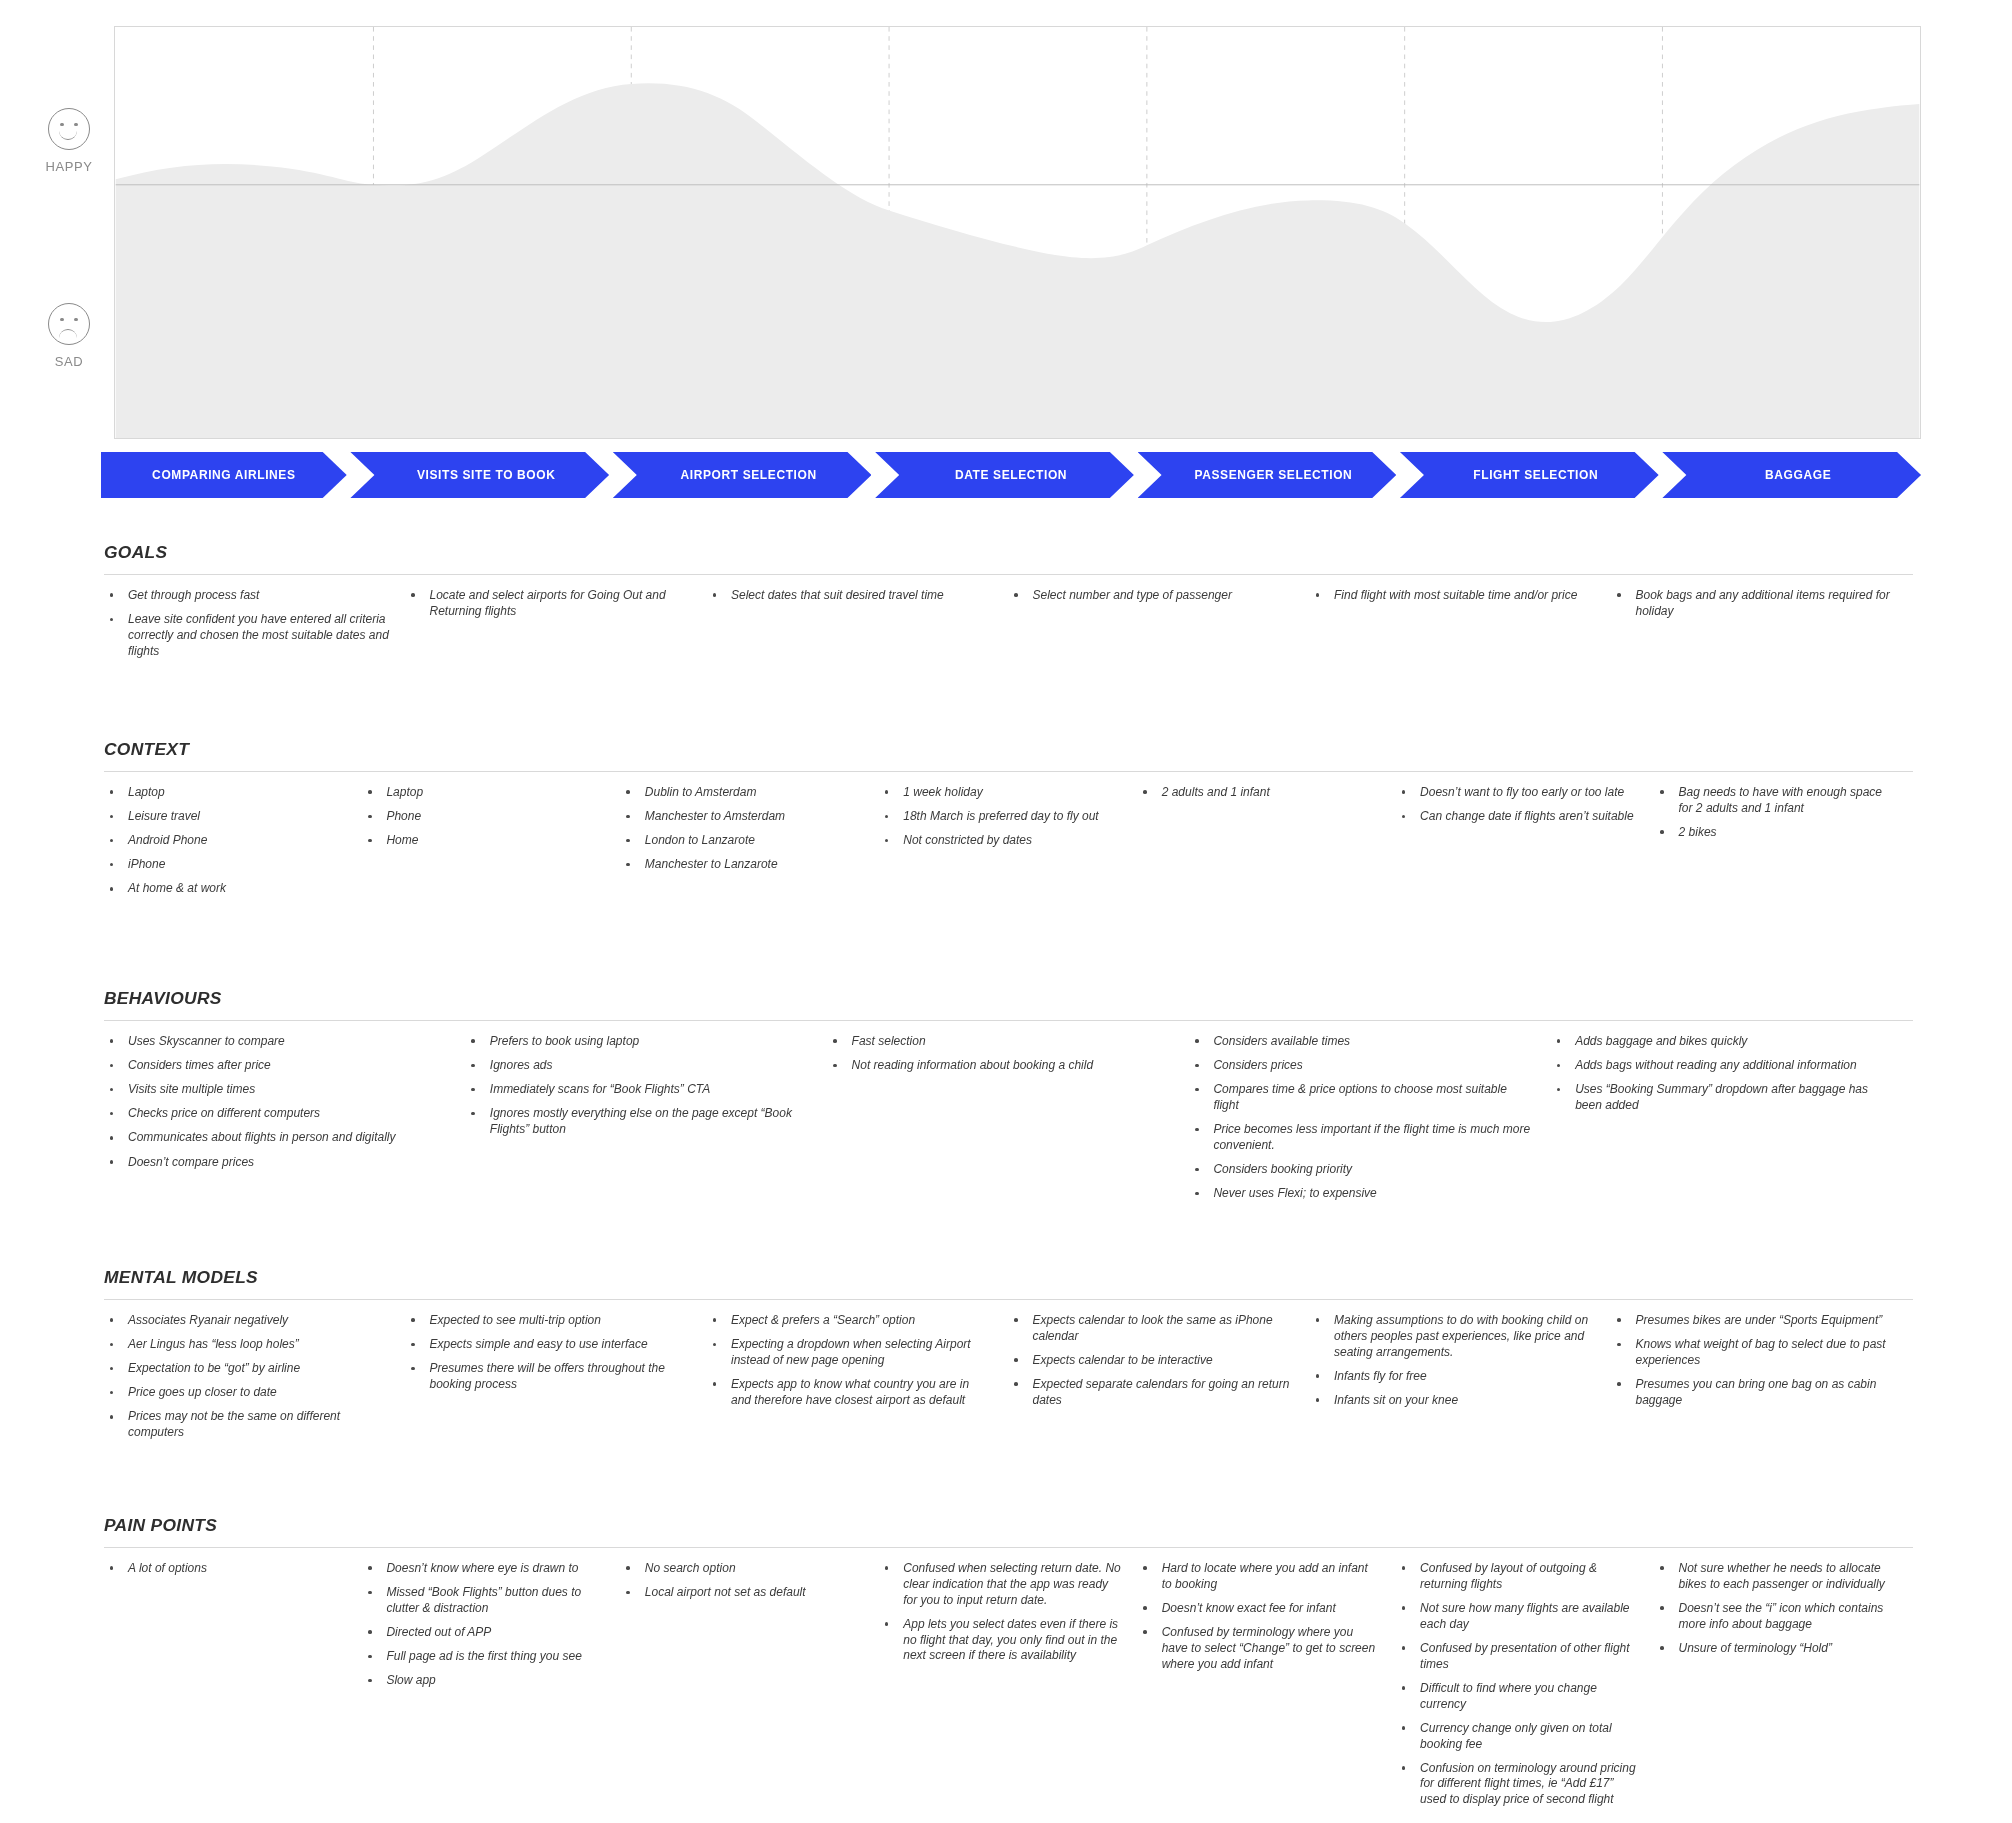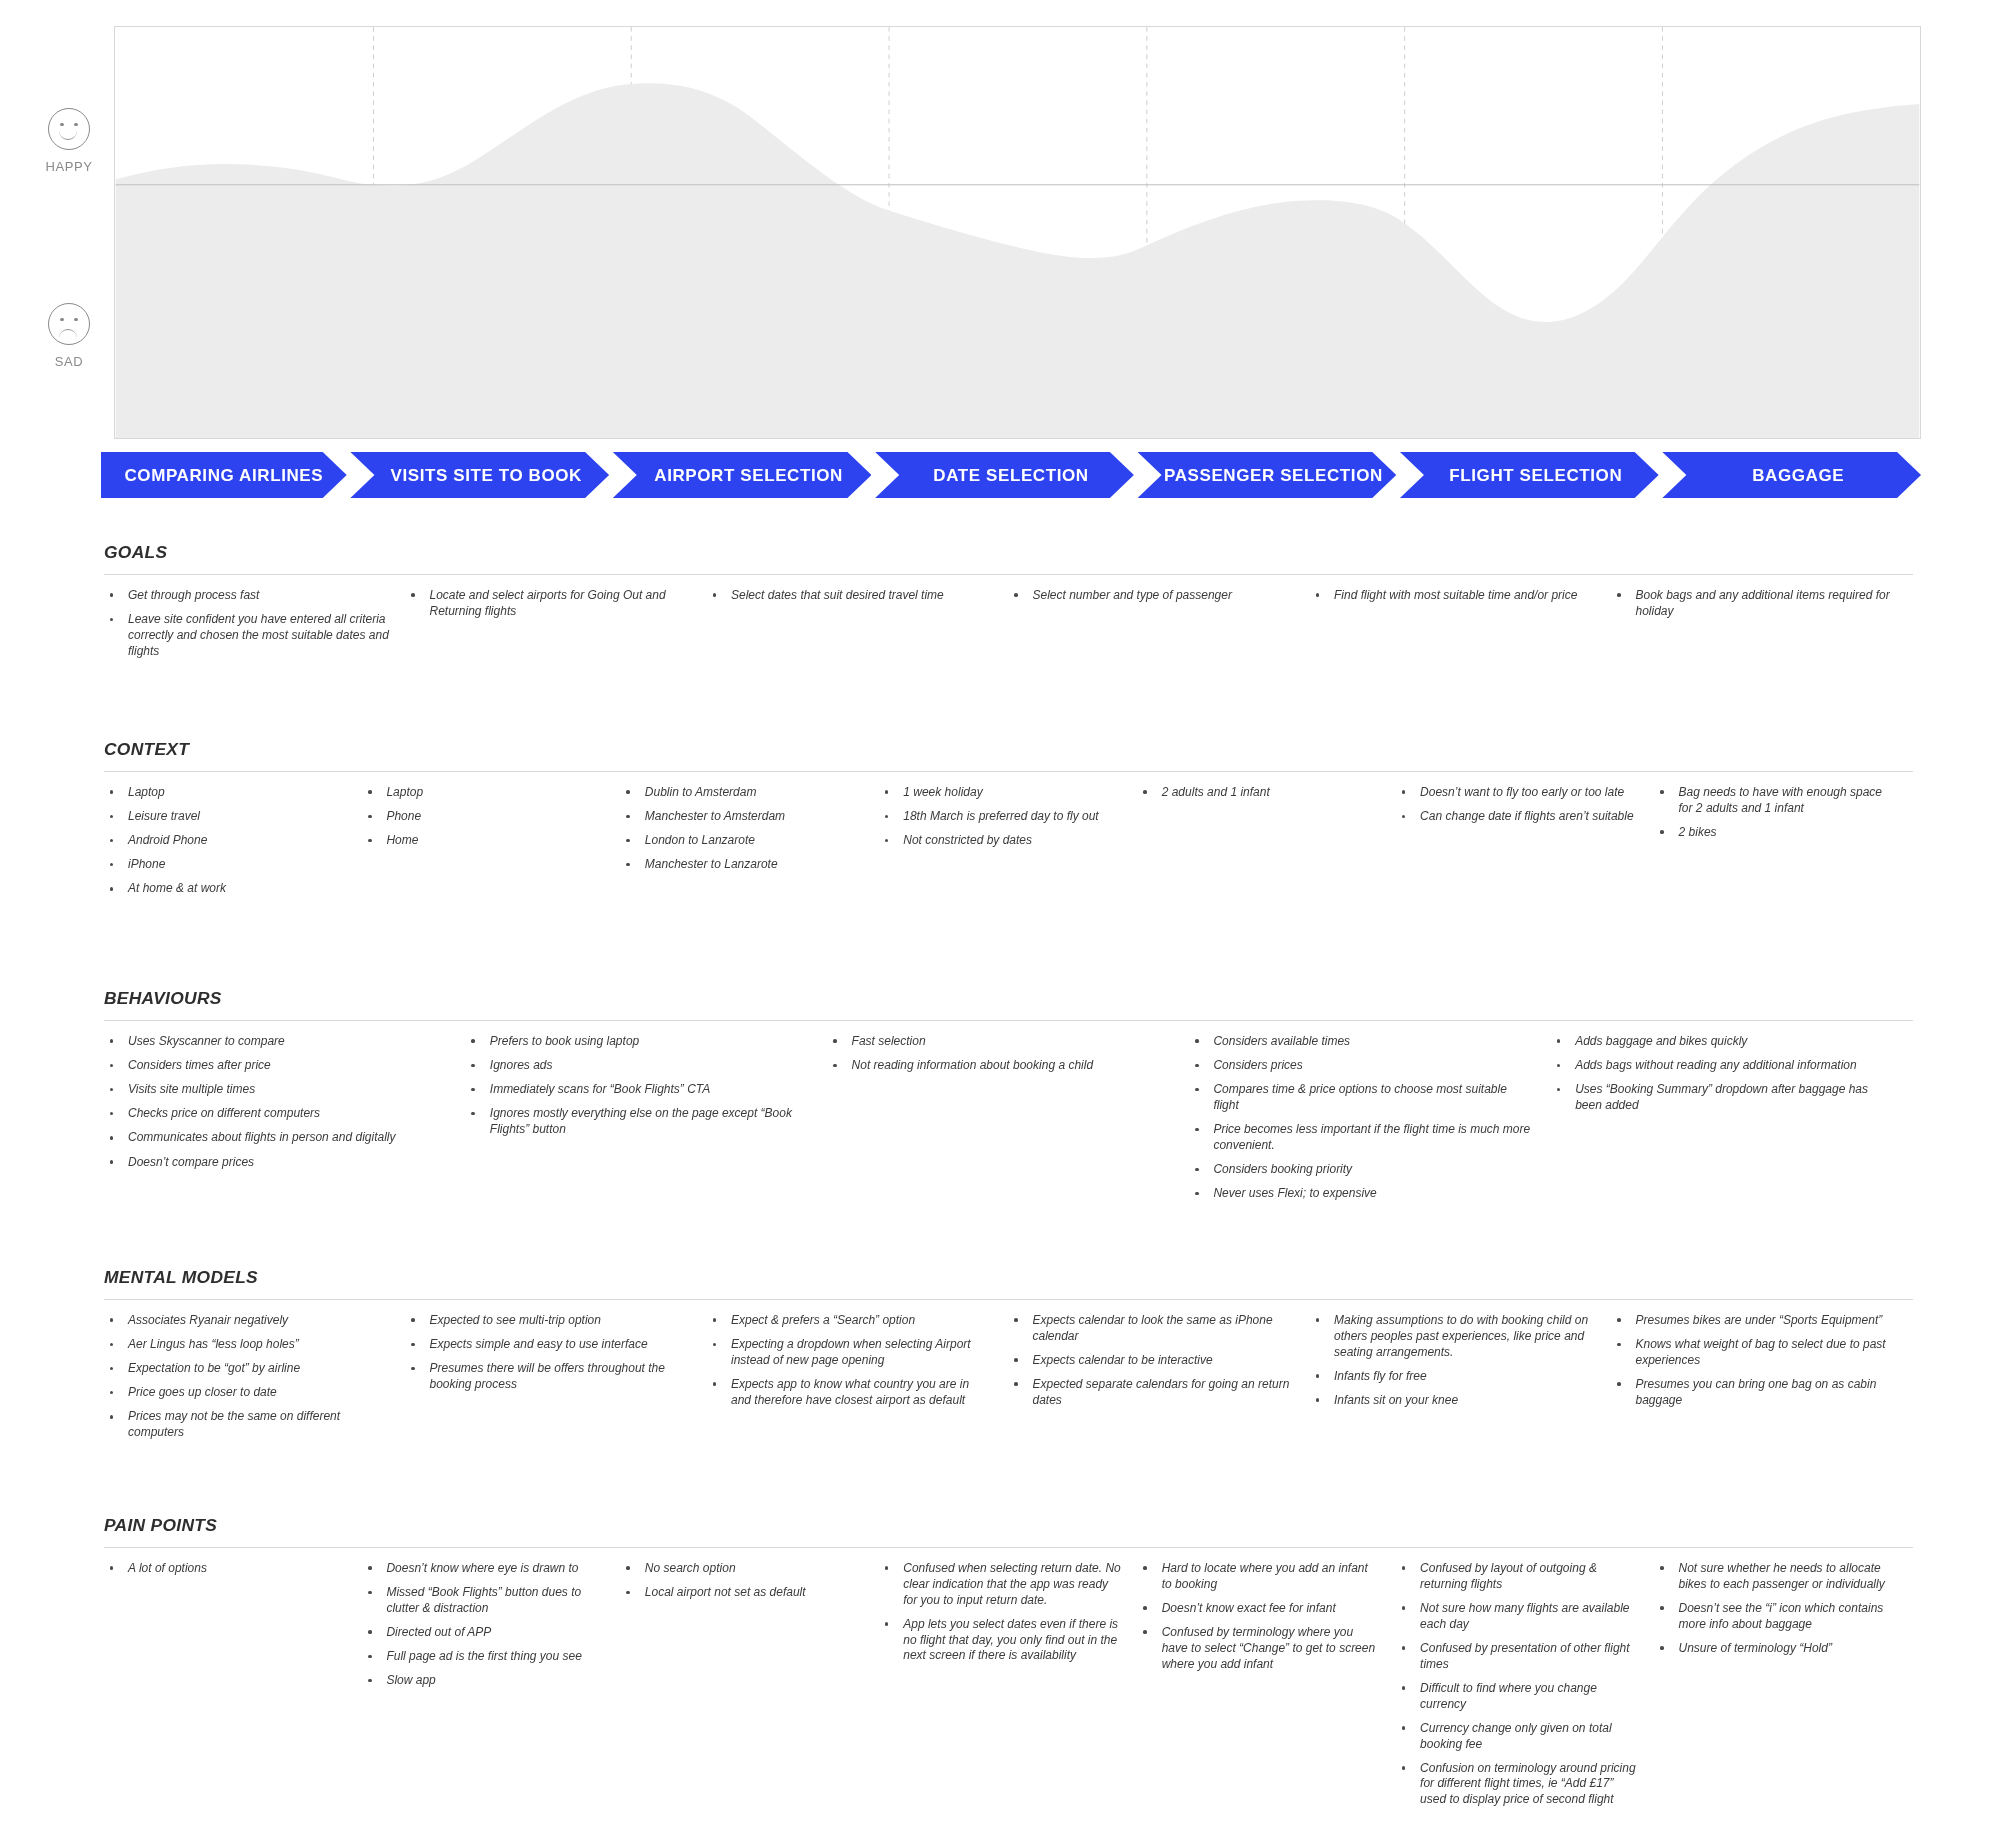--- a/index.html
+++ b/index.html
@@ -107,21 +107,21 @@
     top: 452px;
     width: 1820px;
     height: 46px;
     display: flex;
   }
   .stage {
     position: relative;
     flex: 1 1 0;
     background: #2d43f0;
     color: #ffffff;
-    font-size: 17px;
+    font-size: 12px;
     font-weight: bold;
     letter-spacing: 0.6px;
     display: flex;
     align-items: center;
     justify-content: center;
     margin-right: 3.7px;
     -webkit-clip-path: polygon(0 0, calc(100% - 24px) 0, 100% 50%, calc(100% - 24px) 100%, 0 100%, 24px 50%);
     clip-path: polygon(0 0, calc(100% - 24px) 0, 100% 50%, calc(100% - 24px) 100%, 0 100%, 24px 50%);
     text-align: center;
     line-height: 1;

